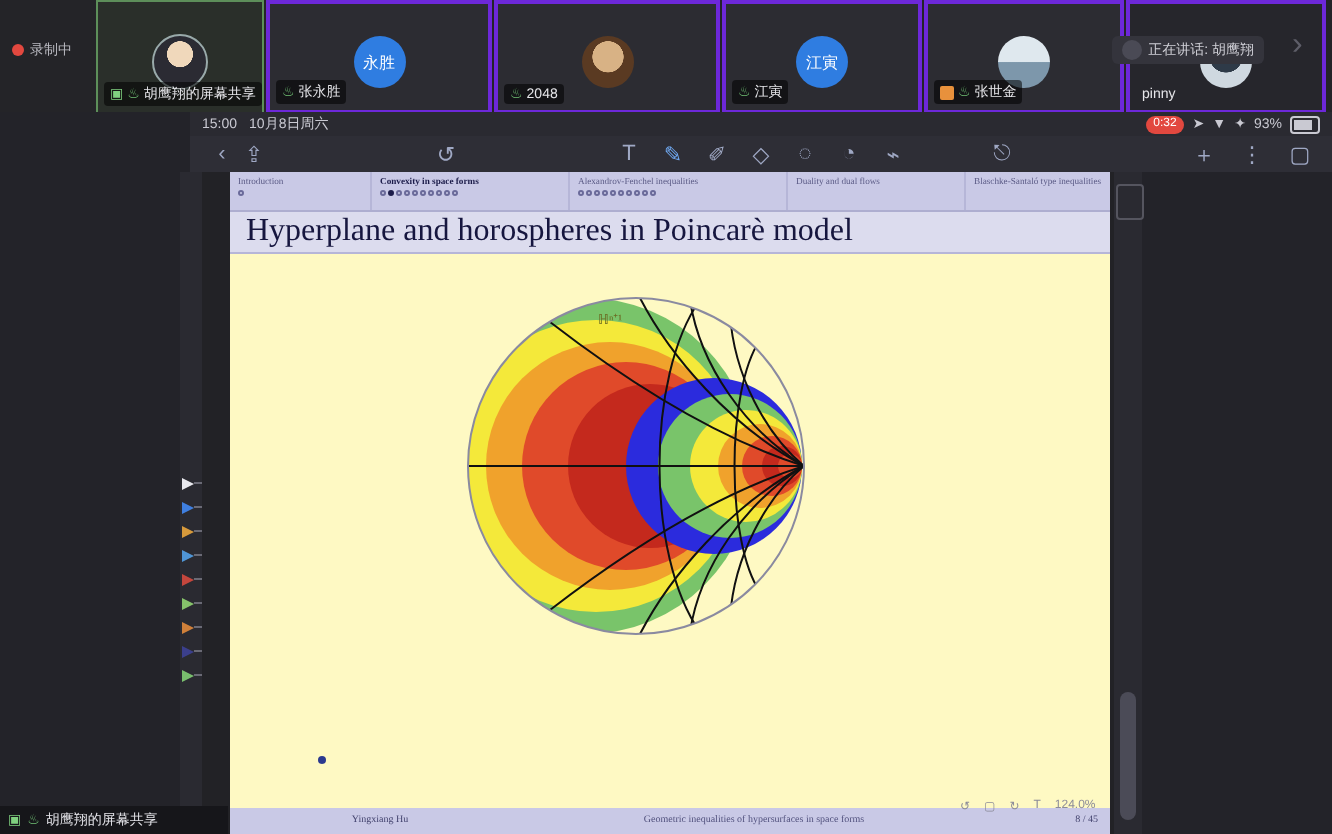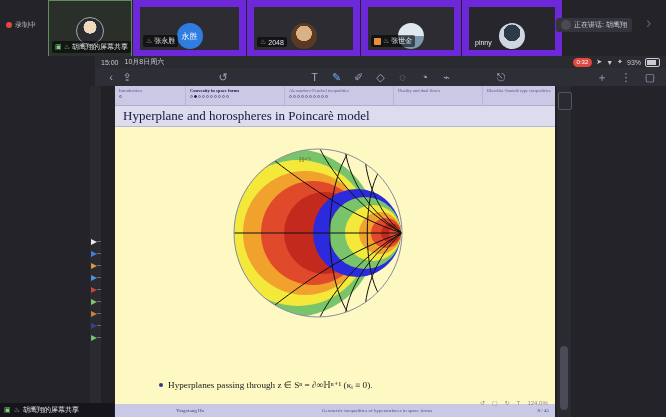--- a/index.html
+++ b/index.html
@@ -3,21 +3,21 @@
 <meta charset="utf-8">
 <style>
   html,body{margin:0;padding:0;background:#1c1c20;}
   body{width:666px;height:417px;overflow:hidden;font-family:"Liberation Sans",sans-serif;}
   #root{position:relative;width:666px;height:417px;background:#222226;}
 
   
   .vidstrip{position:absolute;left:0;top:0;width:666px;height:60px;background:#242428;display:flex;align-items:flex-start;}
   .recbadge{position:absolute;left:6px;top:20px;display:flex;align-items:center;gap:3px;font-size:7px;color:#b9b9c0;}
   .recdot{width:6px;height:6px;border-radius:50%;background:#e2483f;display:inline-block;}
-  .tile{position:relative;height:57px;background:#2c2c32;margin-right:1px;box-sizing:border-box;border:7px solid #6d28d9;}
+  .tile{position:relative;height:57px;background:#2c2c32;margin-right:1px;box-sizing:border-box;border:2px solid #6d28d9;}
   .tile.active{border:1px solid #5d8f5a;background:#2a2f2a;}
   .tile .av{position:absolute;left:50%;top:16px;transform:translateX(-50%);width:26px;height:26px;border-radius:50%;
     display:flex;align-items:center;justify-content:center;font-size:8px;color:#fff;overflow:hidden;}
   .av.blue{background:#2f7de1;}
   .av.photo1{background:radial-gradient(circle at 50% 35%,#f0d8bb 0 30%,#2b2b33 31% 100%);border:1px solid #9aa;}
   .av.photo2{background:radial-gradient(circle at 50% 40%,#d8b285 0 38%,#5a3a22 39% 100%);}
   .av.photo3{background:linear-gradient(180deg,#dfe8ee 0 50%,#7d97ab 51% 100%);}
   .av.photo4{background:radial-gradient(circle at 50% 38%,#2e3a48 0 40%,#cfd8e0 41% 100%);}
   .namebar{position:absolute;left:3px;bottom:3px;display:flex;align-items:center;gap:2px;
     background:rgba(0,0,0,.55);padding:1px 3px;border-radius:2px;font-size:7px;color:#e6e6ea;white-space:nowrap;}
@@ -56,21 +56,21 @@
   
   .slide{position:absolute;left:115px;top:86px;width:440px;height:331px;background:#ffffff;}
   .beamer-nav{height:19px;background:#c9c9e6;display:flex;align-items:stretch;border-bottom:1px solid #aeaed0;}
   .nav-sec{flex:0 0 auto;padding:1px 4px 0 4px;border-right:1px solid #b6b6d8;display:flex;flex-direction:column;}
   .nav-sec .nm{font-family:"Liberation Serif",serif;font-size:4.6px;color:#5b5b86;white-space:nowrap;line-height:7px;}
   .nav-sec.cur .nm{color:#1c1c4a;font-weight:bold;}
   .dots{display:flex;gap:1px;margin-top:1px;}
   .dot{width:3px;height:3px;border-radius:50%;border:0.5px solid #6a6a9a;box-sizing:border-box;background:transparent;}
   .dot.on{background:#1c1c4a;border-color:#1c1c4a;}
   .slide-title{height:20px;background:#dcdcee;border-bottom:1px solid #b6b6d8;display:flex;align-items:center;
-    padding-left:8px;font-family:"Liberation Serif",serif;font-size:13px;color:#16163f;}
+    padding-left:8px;font-family:"Liberation Serif",serif;font-size:16px;color:#16163f;}
   .slide-body{position:relative;height:278px;background:#fef9c3;}
 
   .figwrap{position:absolute;left:100px;top:6px;width:210px;height:210px;}
   .fig-label{position:absolute;left:84px;top:22px;font-family:"Liberation Serif",serif;font-size:7px;color:#6b6b22;}
 
   .bullets{position:absolute;left:44px;top:252px;width:380px;font-family:"Liberation Serif",serif;font-size:9.2px;color:#1a1a1a;}
   .bullet{display:flex;align-items:baseline;gap:5px;margin-bottom:4px;}
   .bdot{width:4px;height:4px;border-radius:50%;background:#2b3a8f;flex:0 0 auto;position:relative;top:-1px;}
 
   .slide-foot{position:absolute;left:0;bottom:0;width:440px;height:13px;background:#c9c9e6;display:flex;align-items:center;
@@ -126,20 +126,29 @@
     </div>
 
     <div class="tile" style="width:113px;">
       <div class="av photo2"></div>
       <div class="namebar">
         <span class="micglyph">♨</span>
         <span>2048</span>
       </div>
     </div>
 
+    <div class="tile" style="width:100px;">
+      <div class="av blue">
+          <span>江寅</span>
+        </div>
+      <div class="namebar">
+        <span class="micglyph">♨</span>
+        <span>江寅</span>
+      </div>
+    </div>
 
     <div class="tile" style="width:100px;">
       <div class="av photo3"></div>
       <div class="namebar">
         <span class="hostbox"></span>
         <span class="micglyph">♨</span>
         <span>张世金</span>
       </div>
     </div>
 
@@ -328,21 +337,20 @@
             </g>
           </g>
           <circle cx="103" cy="100" r="84" fill="none" stroke="#8a8aa0" stroke-width="1"></circle>
         </svg>
         <span class="fig-label">ℍⁿ⁺¹</span>
       </div>
 
       <div class="bullets">
         <div class="bullet">
           <span class="bdot"></span>
-          <span>Hyperplanes passing through z ∈ Sⁿ = ∂∞ℍⁿ⁺¹ (κᵢ ≡ 0).</span>
         </div>
       </div>
 
     </div>
 
     <div class="slide-foot">
       <span class="foot-a">Yingxiang Hu</span>
       <span class="foot-b">Geometric inequalities of hypersurfaces in space forms</span>
       <span class="foot-c">8 / 45</span>
     </div>

